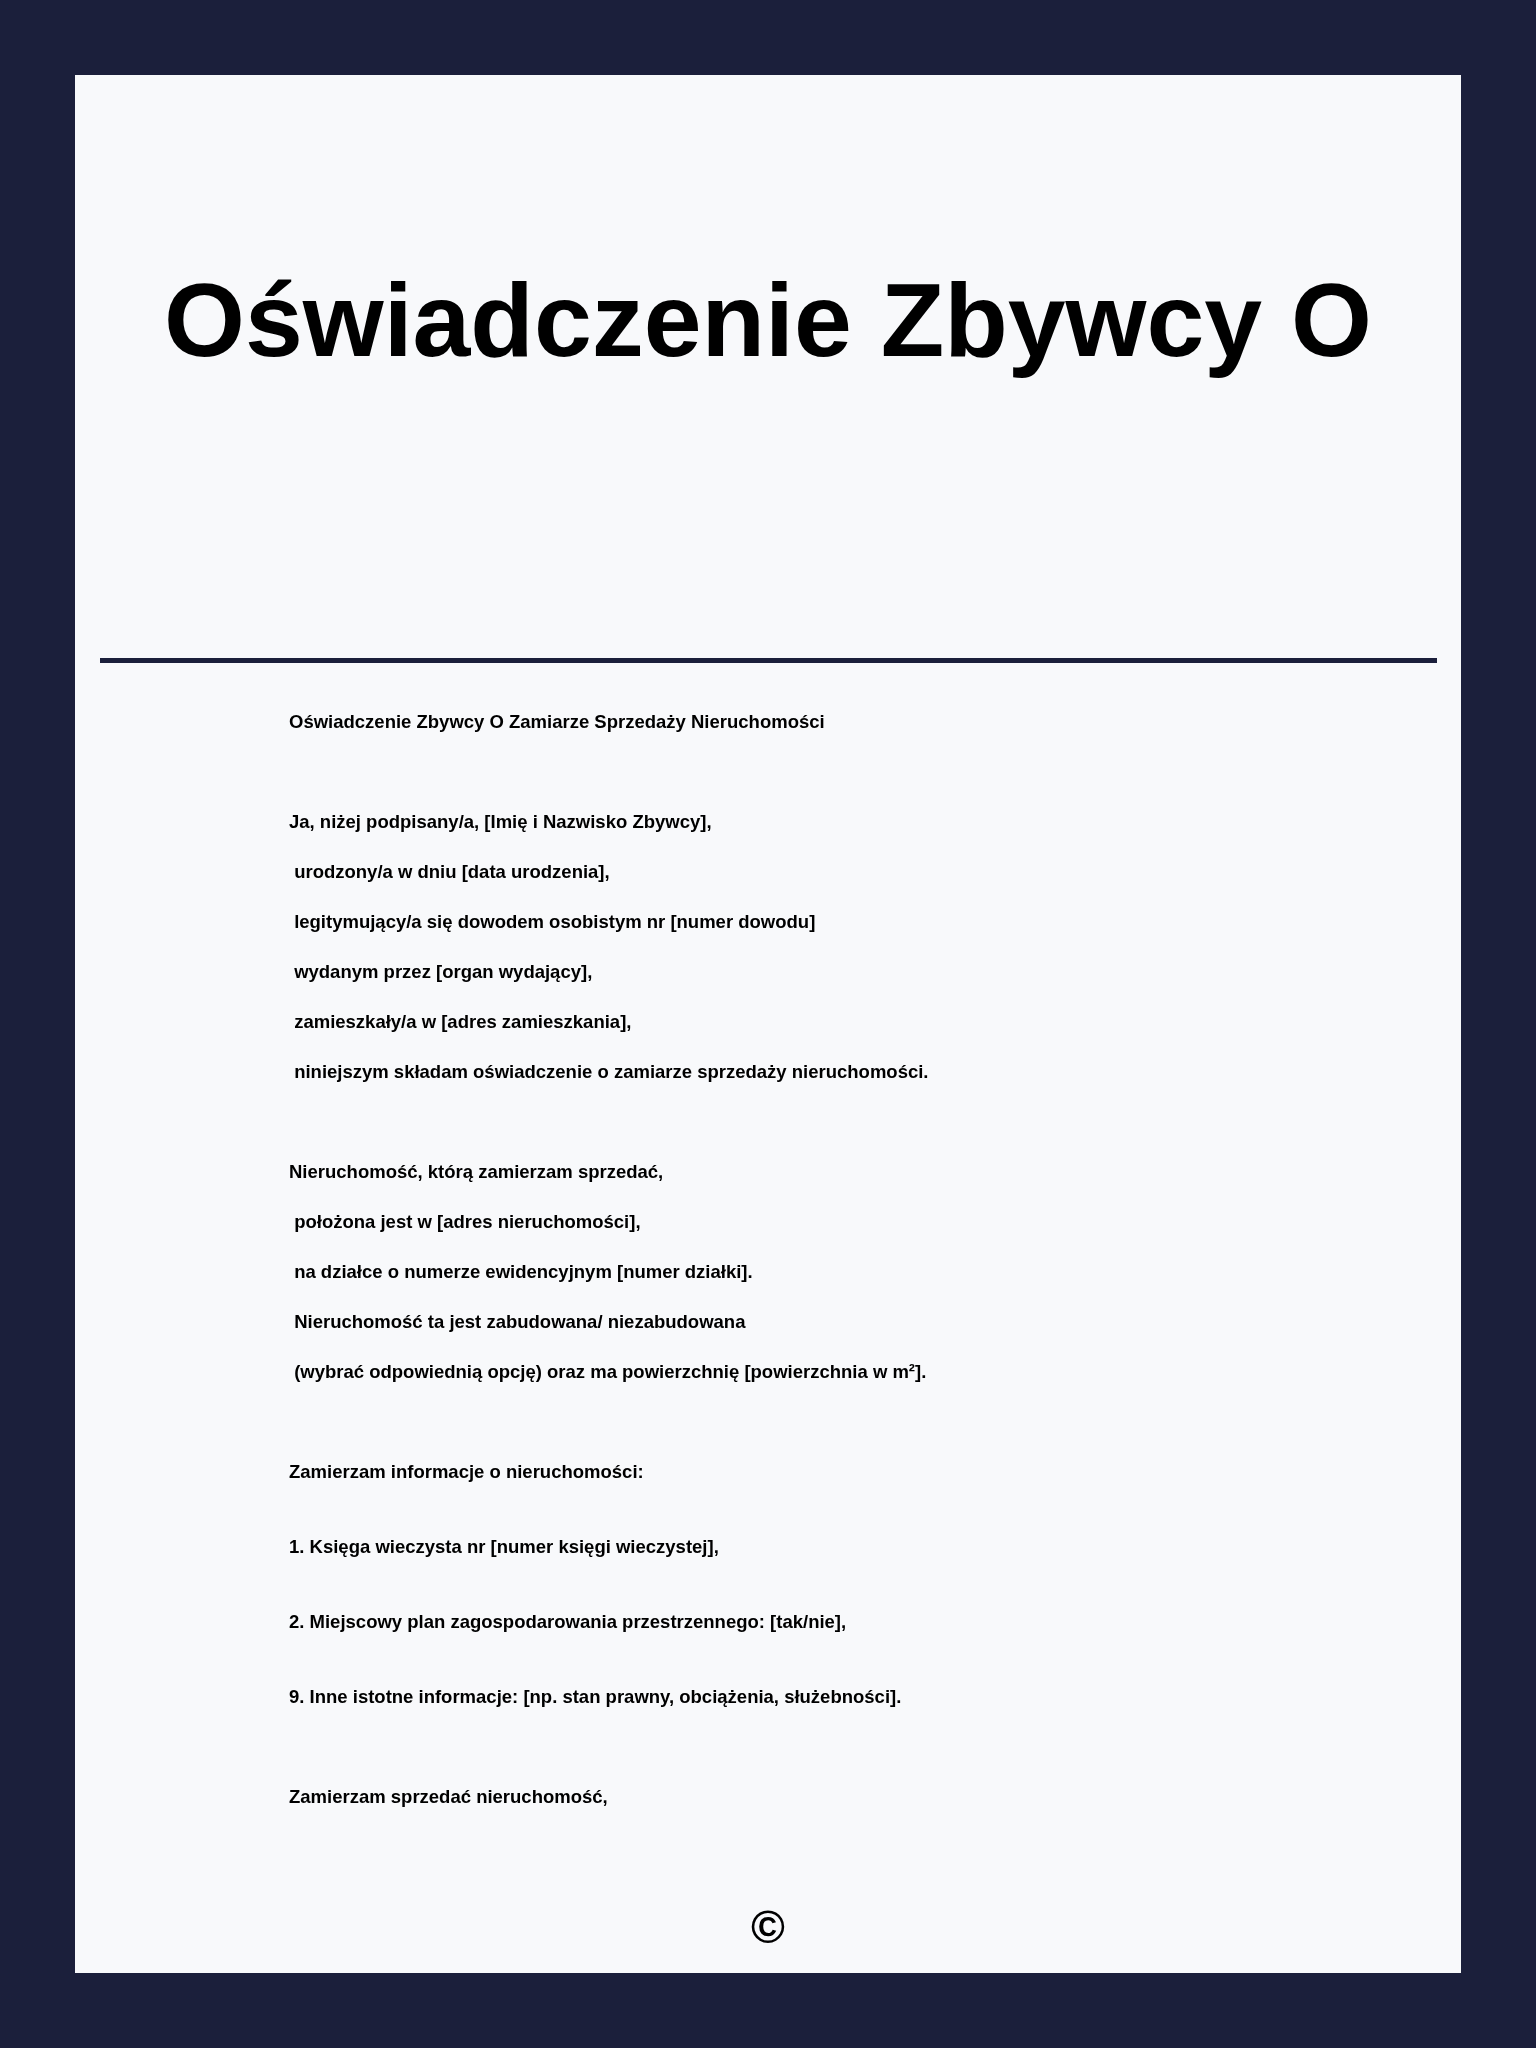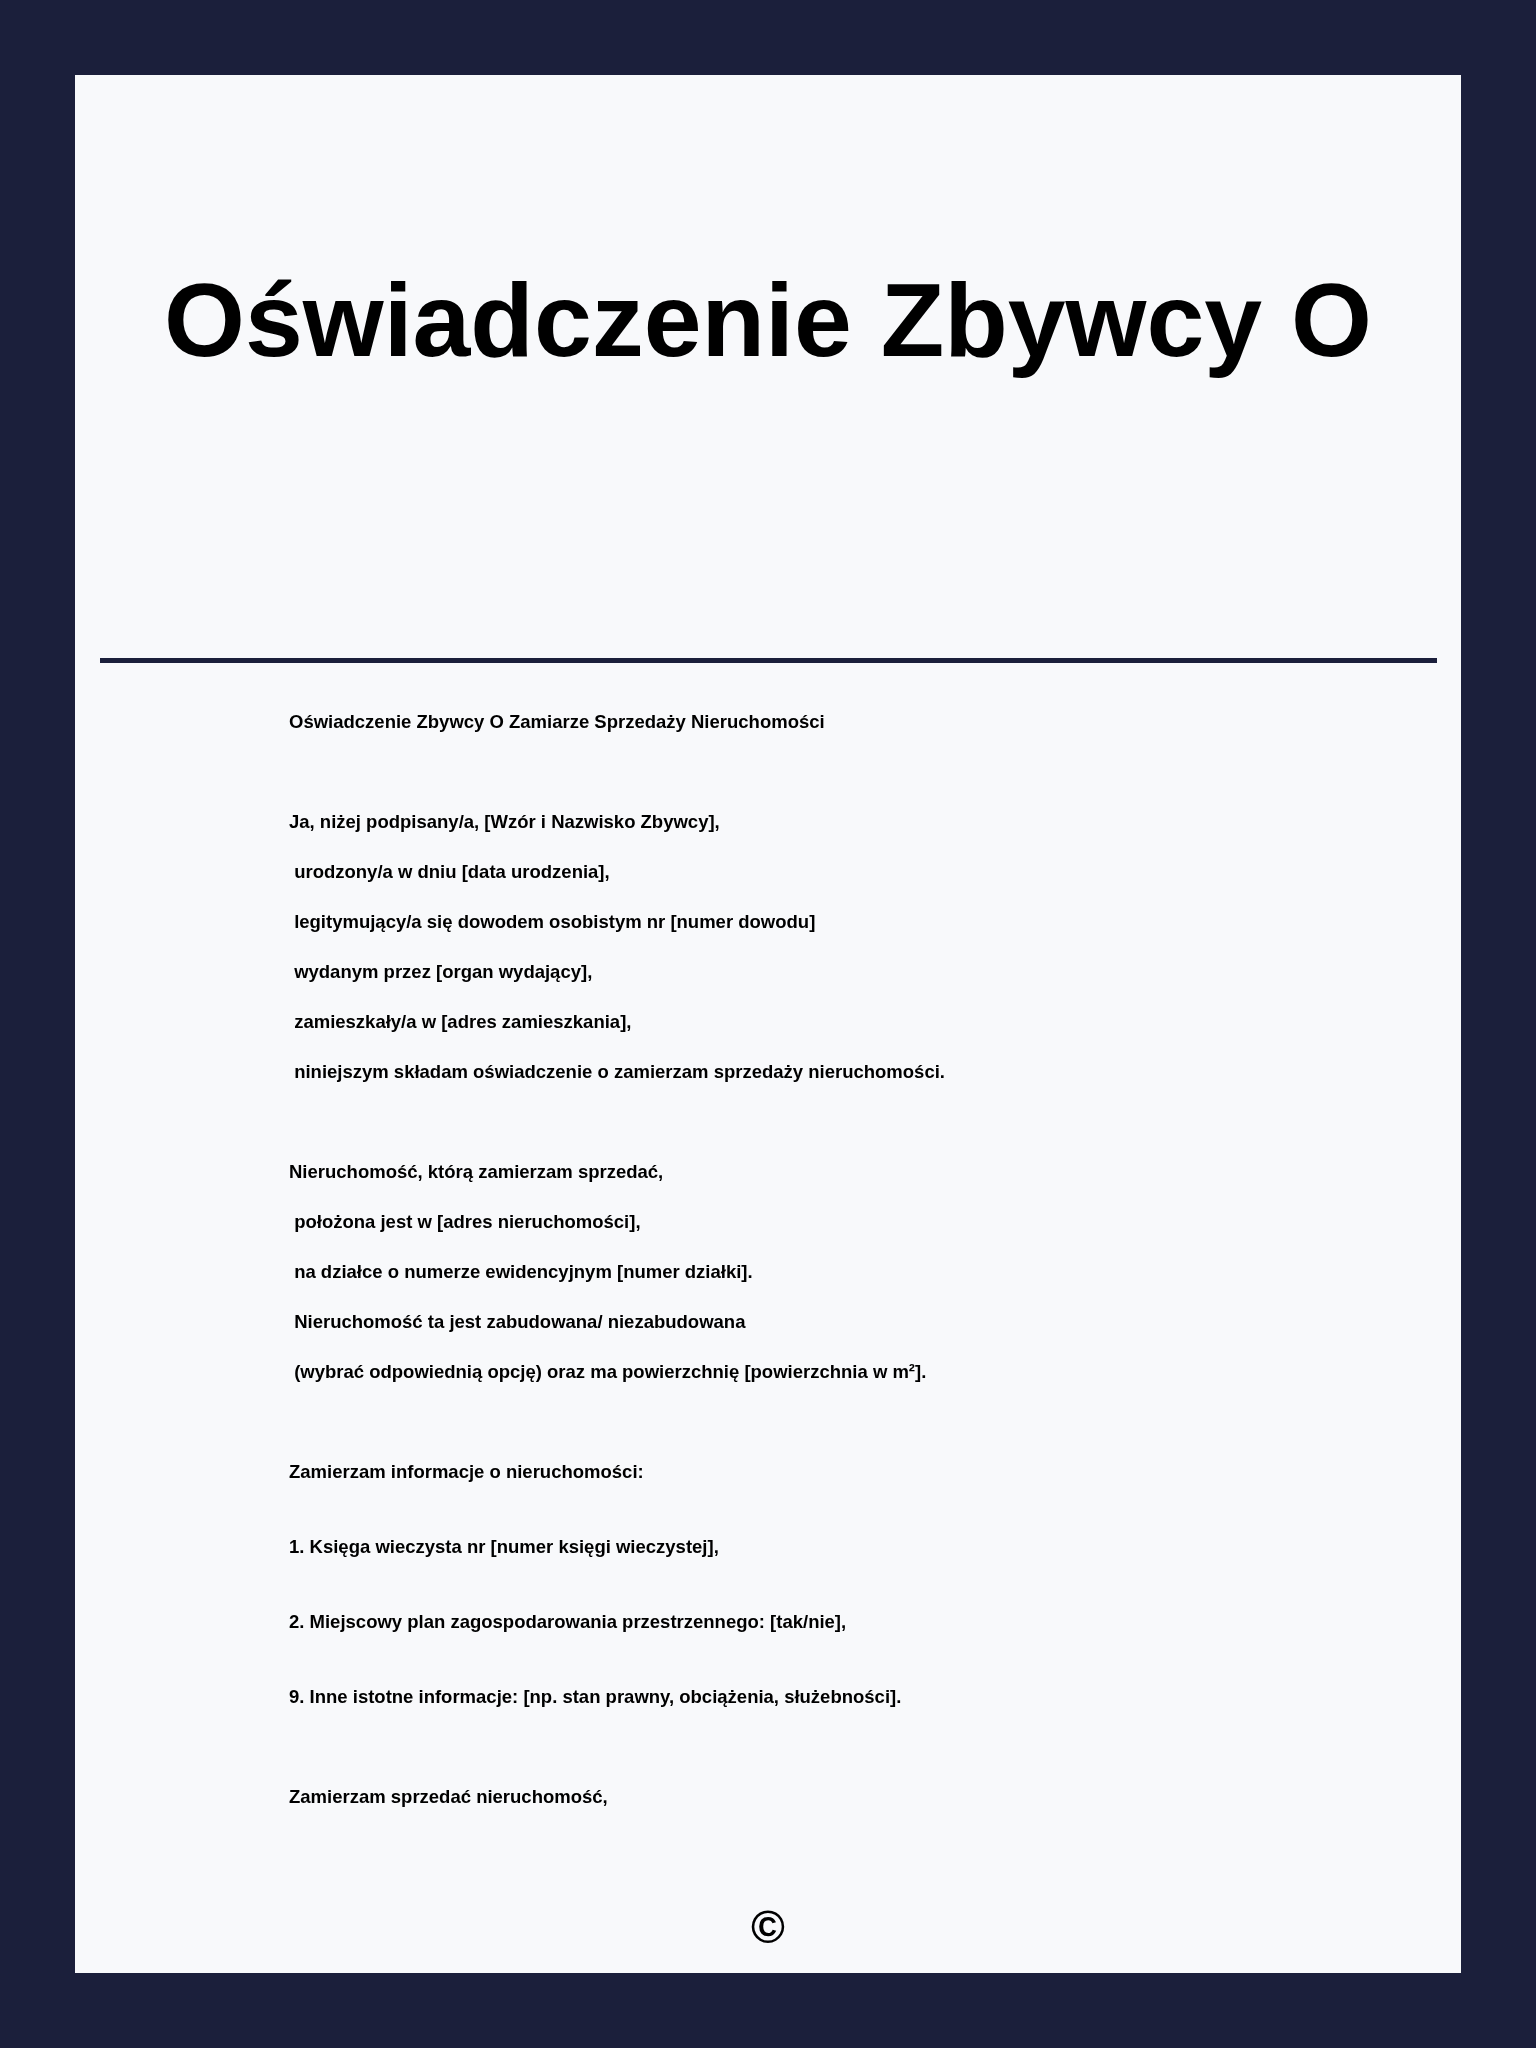--- a/index.html
+++ b/index.html
@@ -83,26 +83,26 @@
 
   <h1 class="title">
     <span class="tl">Oświadczenie Zbywcy O</span>
   </h1>
 
   <div class="divider"></div>
 
   <div class="body-text">
     <div class="line" style="top:636px">Oświadczenie Zbywcy O Zamiarze Sprzedaży Nieruchomości</div>
 
-    <div class="line" style="top:736px">Ja, niżej podpisany/a, [Wzór i Nazwisko Zbywcy],</div>
+    <div class="line" style="top:736px">Ja, niżej podpisany/a, [Imię i Nazwisko Zbywcy],</div>
     <div class="line" style="top:786px"> urodzony/a w dniu [data urodzenia],</div>
     <div class="line" style="top:836px"> legitymujący/a się dowodem osobistym nr [numer dowodu]</div>
     <div class="line" style="top:886px"> wydanym przez [organ wydający],</div>
     <div class="line" style="top:936px"> zamieszkały/a w [adres zamieszkania],</div>
-    <div class="line" style="top:986px"> niniejszym składam oświadczenie o zamierzam sprzedaży nieruchomości.</div>
+    <div class="line" style="top:986px"> niniejszym składam oświadczenie o zamiarze sprzedaży nieruchomości.</div>
 
     <div class="line" style="top:1086px">Nieruchomość, którą zamierzam sprzedać,</div>
     <div class="line" style="top:1136px"> położona jest w [adres nieruchomości],</div>
     <div class="line" style="top:1186px"> na działce o numerze ewidencyjnym [numer działki].</div>
     <div class="line" style="top:1236px"> Nieruchomość ta jest zabudowana/ niezabudowana</div>
     <div class="line" style="top:1286px"> (wybrać odpowiednią opcję) oraz ma powierzchnię [powierzchnia w m²].</div>
 
     <div class="line" style="top:1386px">Zamierzam informacje o nieruchomości:</div>
     <div class="line" style="top:1461px">1. Księga wieczysta nr [numer księgi wieczystej],</div>
     <div class="line" style="top:1536px">2. Miejscowy plan zagospodarowania przestrzennego: [tak/nie],</div>

